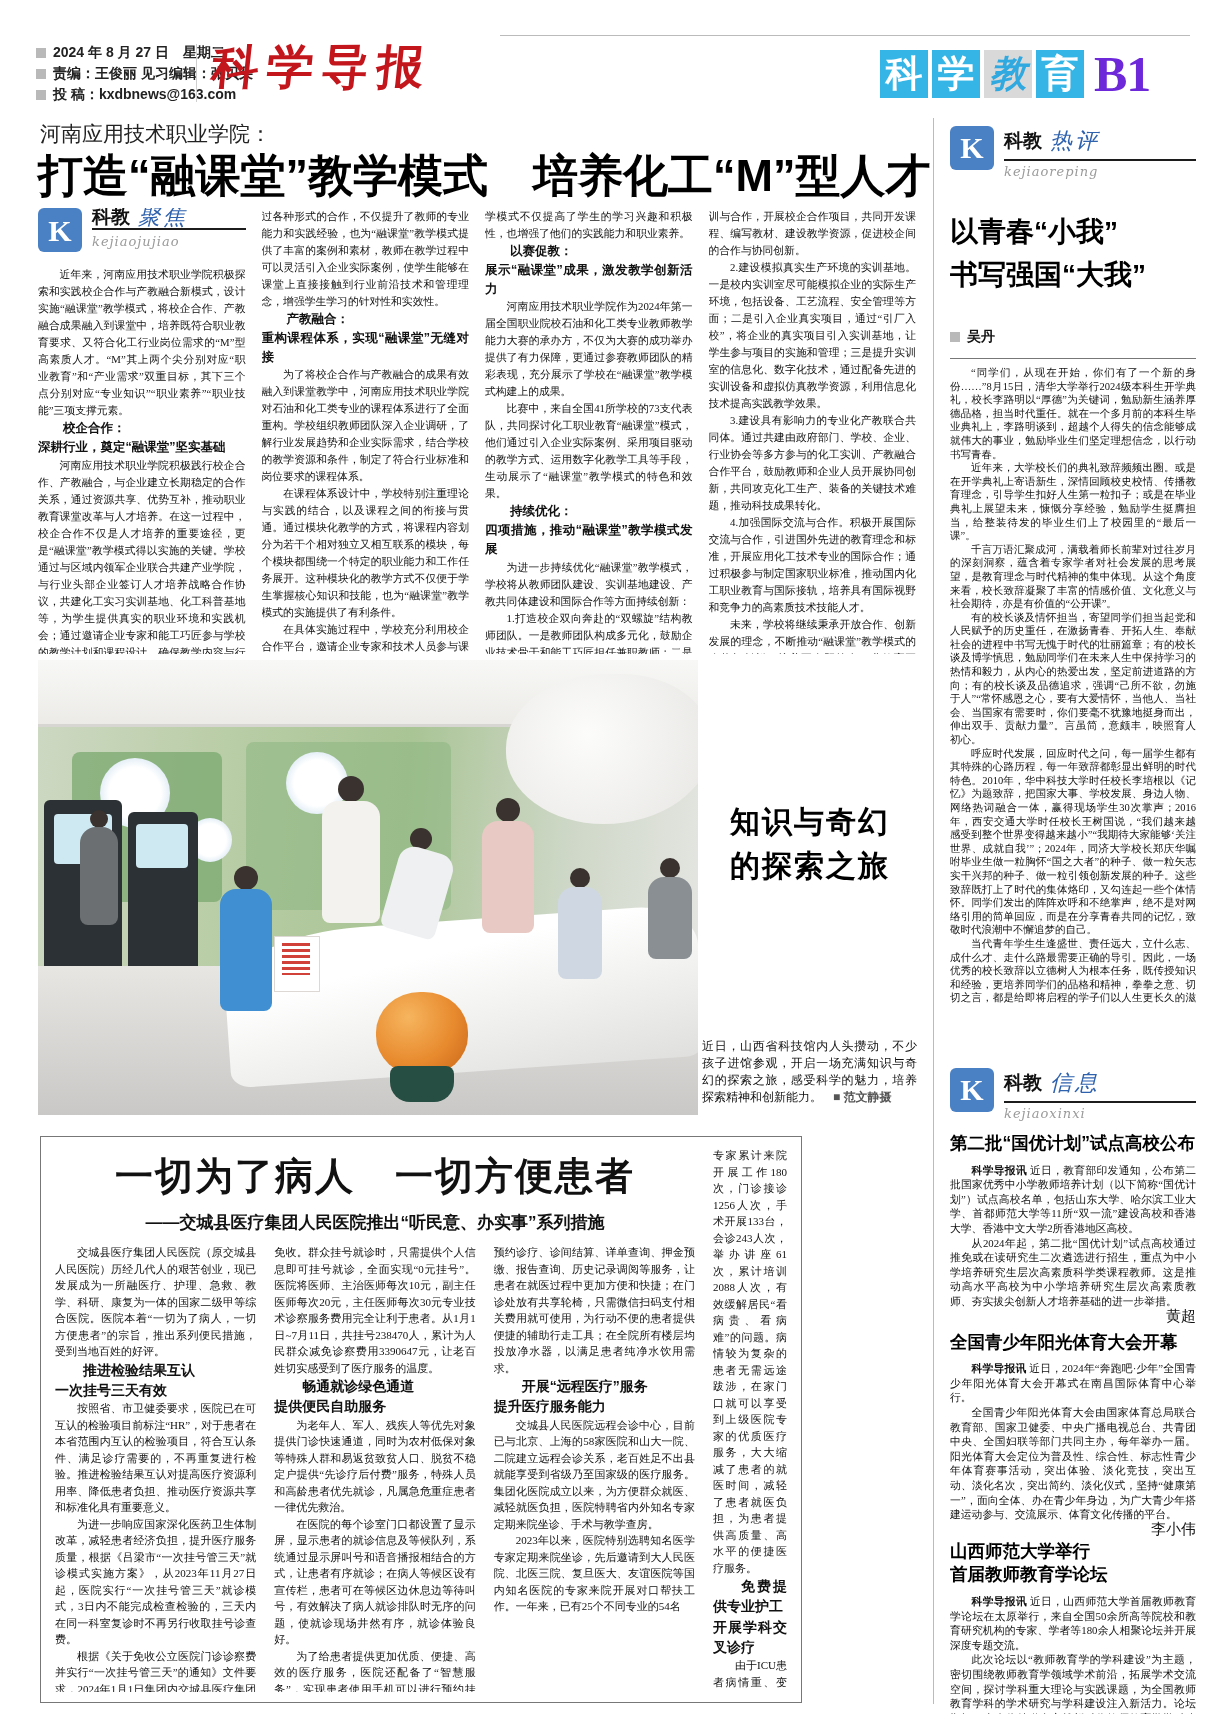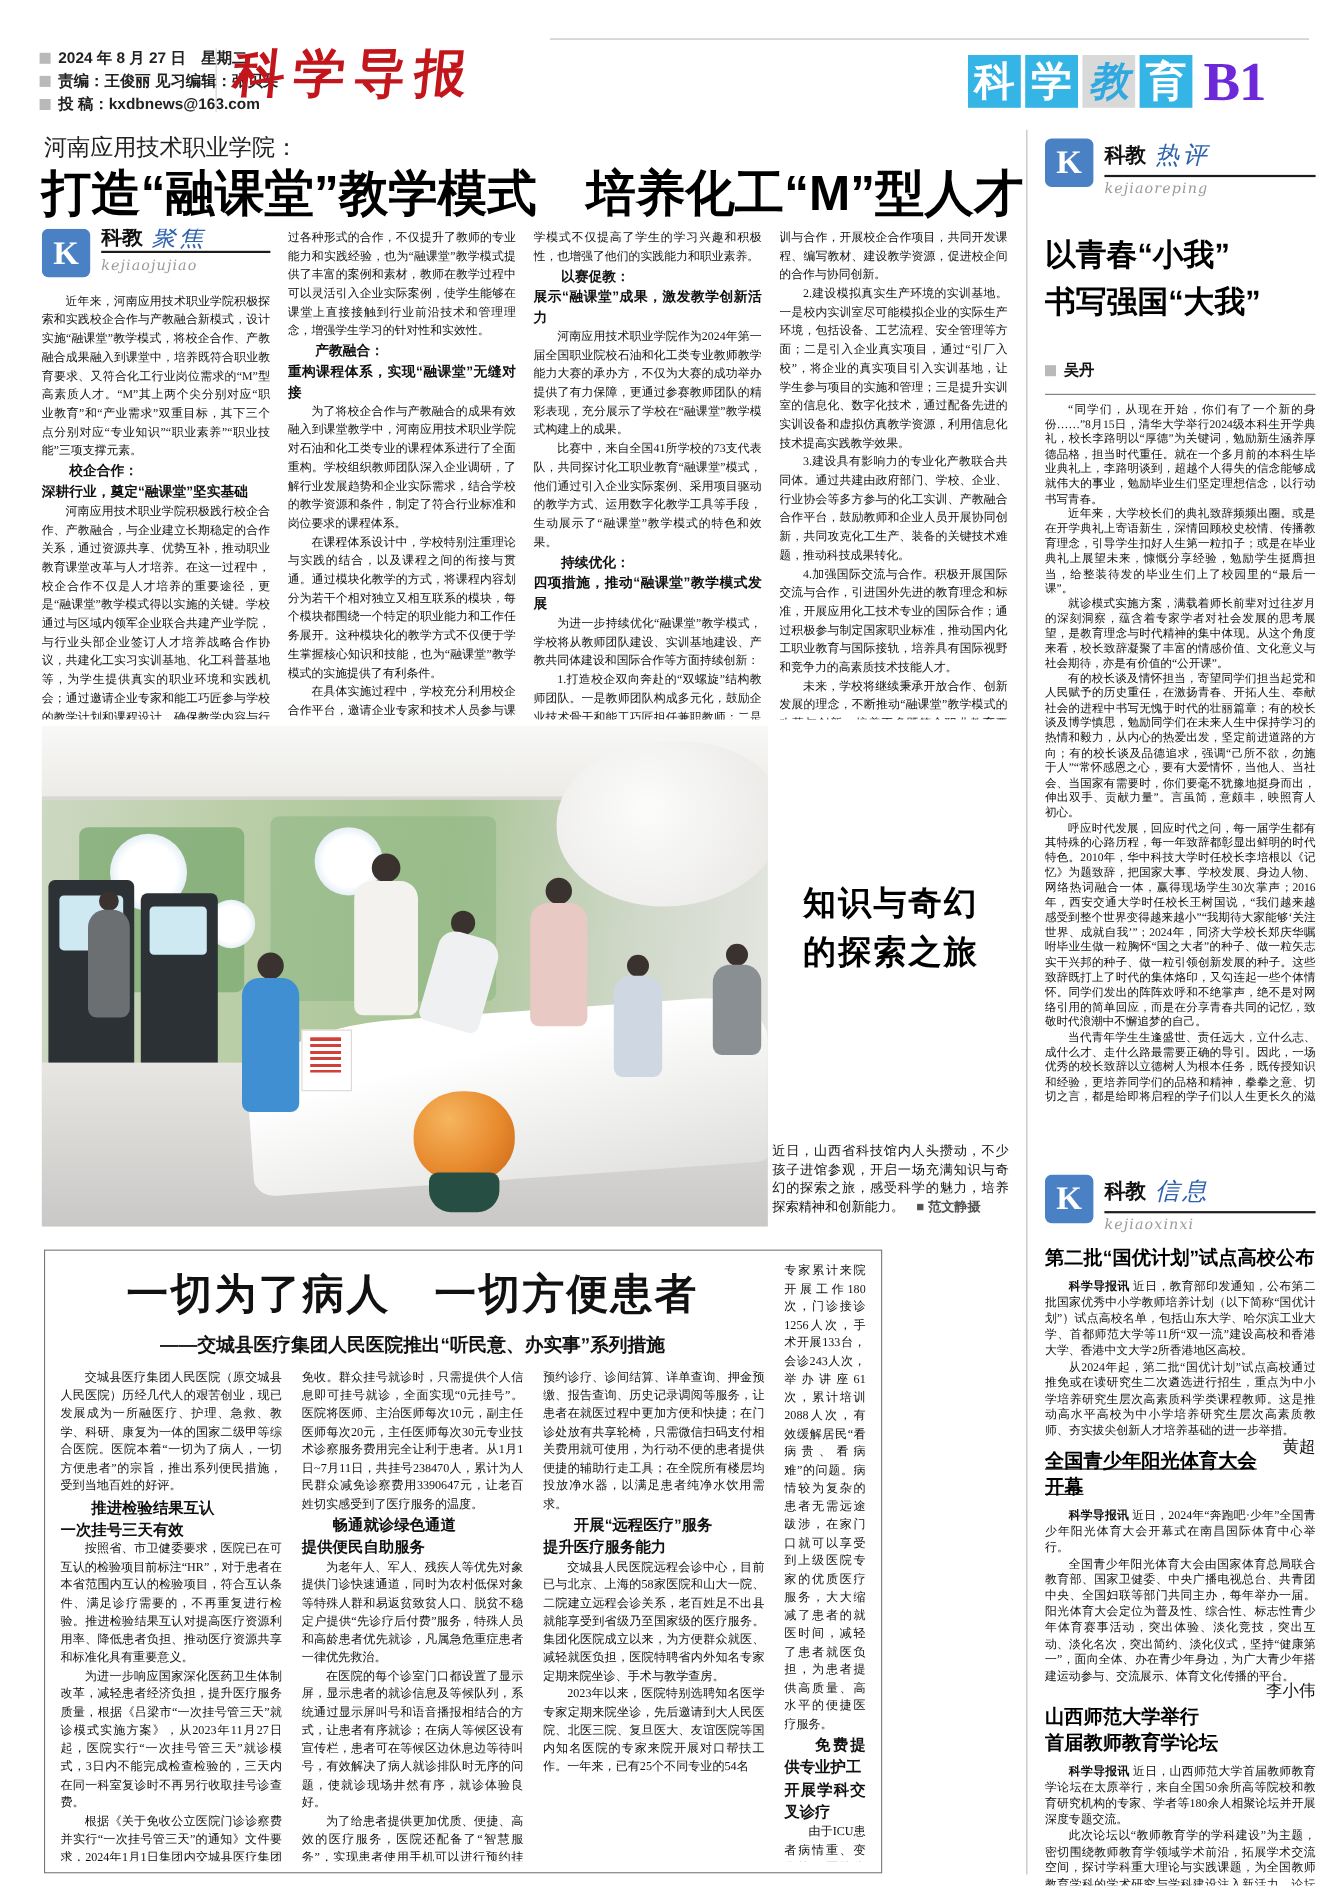--- a/index.html
+++ b/index.html
@@ -286,21 +286,21 @@
 
   <div class="sb-headline">以青春“小我”
 书写强国“大我”</div>
   <div class="sb-author">
     <span class="sq"></span>
     <span>吴丹</span>
   </div>
   <div class="sb-body">
     <p class="art">“同学们，从现在开始，你们有了一个新的身份……”8月15日，清华大学举行2024级本科生开学典礼，校长李路明以“厚德”为关键词，勉励新生涵养厚德品格，担当时代重任。就在一个多月前的本科生毕业典礼上，李路明谈到，超越个人得失的信念能够成就伟大的事业，勉励毕业生们坚定理想信念，以行动书写青春。</p>
     <p class="art">近年来，大学校长们的典礼致辞频频出圈。或是在开学典礼上寄语新生，深情回顾校史校情、传播教育理念，引导学生扣好人生第一粒扣子；或是在毕业典礼上展望未来，慷慨分享经验，勉励学生挺膺担当，给整装待发的毕业生们上了校园里的“最后一课”。</p>
-    <p class="art">就诊模式实施方案，满载着师长前辈对过往岁月的深刻洞察，蕴含着专家学者对社会发展的思考展望，是教育理念与时代精神的集中体现。从这个角度来看，校长致辞凝聚了丰富的情感价值、文化意义与社会期待，亦是有价值的“公开课”。</p>
+    <p class="art">千言万语汇聚成河，满载着师长前辈对过往岁月的深刻洞察，蕴含着专家学者对社会发展的思考展望，是教育理念与时代精神的集中体现。从这个角度来看，校长致辞凝聚了丰富的情感价值、文化意义与社会期待，亦是有价值的“公开课”。</p>
     <p class="art">有的校长谈及情怀担当，寄望同学们担当起党和人民赋予的历史重任，在激扬青春、开拓人生、奉献社会的进程中书写无愧于时代的壮丽篇章；有的校长谈及博学慎思，勉励同学们在未来人生中保持学习的热情和毅力，从内心的热爱出发，坚定前进道路的方向；有的校长谈及品德追求，强调“己所不欲，勿施于人”“常怀感恩之心，要有大爱情怀，当他人、当社会、当国家有需要时，你们要毫不犹豫地挺身而出，伸出双手、贡献力量”。言虽简，意颇丰，映照育人初心。</p>
     <p class="art">呼应时代发展，回应时代之问，每一届学生都有其特殊的心路历程，每一年致辞都彰显出鲜明的时代特色。2010年，华中科技大学时任校长李培根以《记忆》为题致辞，把国家大事、学校发展、身边人物、网络热词融合一体，赢得现场学生30次掌声；2016年，西安交通大学时任校长王树国说，“我们越来越感受到整个世界变得越来越小”“我期待大家能够‘关注世界、成就自我’”；2024年，同济大学校长郑庆华嘱咐毕业生做一粒胸怀“国之大者”的种子、做一粒矢志实干兴邦的种子、做一粒引领创新发展的种子。这些致辞既打上了时代的集体烙印，又勾连起一些个体情怀。同学们发出的阵阵欢呼和不绝掌声，绝不是对网络引用的简单回应，而是在分享青春共同的记忆，致敬时代浪潮中不懈追梦的自己。</p>
     <p class="art">当代青年学生生逢盛世、责任远大，立什么志、成什么才、走什么路最需要正确的导引。因此，一场优秀的校长致辞以立德树人为根本任务，既传授知识和经验，更培养同学们的品格和精神，拳拳之意、切切之言，都是给即将启程的学子们以人生更长久的滋养。</p>
 
   </div>
 
   <div class="sb-xinxi-head sec-head">
     <div class="k-tile">K</div>
     <div class="sec-body">
       <div class="sec-row">
@@ -309,21 +309,21 @@
       </div>
       <div class="sec-pinyin">kejiaoxinxi</div>
     </div>
   </div>
 
   <div class="sb-news">
     <div class="news-h">第二批“国优计划”试点高校公布</div>
     <p class="news-p"><b class="news-lead">科学导报讯</b><span>  近日，教育部印发通知，公布第二批国家优秀中小学教师培养计划（以下简称“国优计划”）试点高校名单，包括山东大学、哈尔滨工业大学、首都师范大学等11所“双一流”建设高校和香港大学、香港中文大学2所香港地区高校。</span></p>
     <p class="news-p"><span>从2024年起，第二批“国优计划”试点高校通过推免或在读研究生二次遴选进行招生，重点为中小学培养研究生层次高素质科学类课程教师。这是推动高水平高校为中小学培养研究生层次高素质教师、夯实拔尖创新人才培养基础的进一步举措。</span><span class="news-by">黄超</span></p>
 
-    <div class="news-h" style="margin-top:8px;text-decoration:underline;">全国青少年阳光体育大会开幕</div>
+    <div class="news-h" style="margin-top:22px;">全国青少年阳光体育大会开幕</div>
     <p class="news-p"><b class="news-lead">科学导报讯</b><span>  近日，2024年“奔跑吧·少年”全国青少年阳光体育大会开幕式在南昌国际体育中心举行。</span></p>
     <p class="news-p"><span>全国青少年阳光体育大会由国家体育总局联合教育部、国家卫健委、中央广播电视总台、共青团中央、全国妇联等部门共同主办，每年举办一届。阳光体育大会定位为普及性、综合性、标志性青少年体育赛事活动，突出体验、淡化竞技，突出互动、淡化名次，突出简约、淡化仪式，坚持“健康第一”，面向全体、办在青少年身边，为广大青少年搭建运动参与、交流展示、体育文化传播的平台。</span><span class="news-by">李小伟</span></p>
 
     <div class="news-h" style="margin-top:18px;">山西师范大学举行
 首届教师教育学论坛</div>
     <p class="news-p"><b class="news-lead">科学导报讯</b><span>  近日，山西师范大学首届教师教育学论坛在太原举行，来自全国50余所高等院校和教育研究机构的专家、学者等180余人相聚论坛并开展深度专题交流。</span></p>
     <p class="news-p"><span>此次论坛以“教师教育学的学科建设”为主题，密切围绕教师教育学领域学术前沿，拓展学术交流空间，探讨学科重大理论与实践课题，为全国教师教育学科的学术研究与学科建设注入新活力。论坛期间，十余位特邀嘉宾就新时代教师教育学学科建设、教师教育学理论构建及自主知识构建、教师教育学方法论研究及教学改革实践等议题分别作了主旨报告。</span></p>
   </div>
 
 </div>

